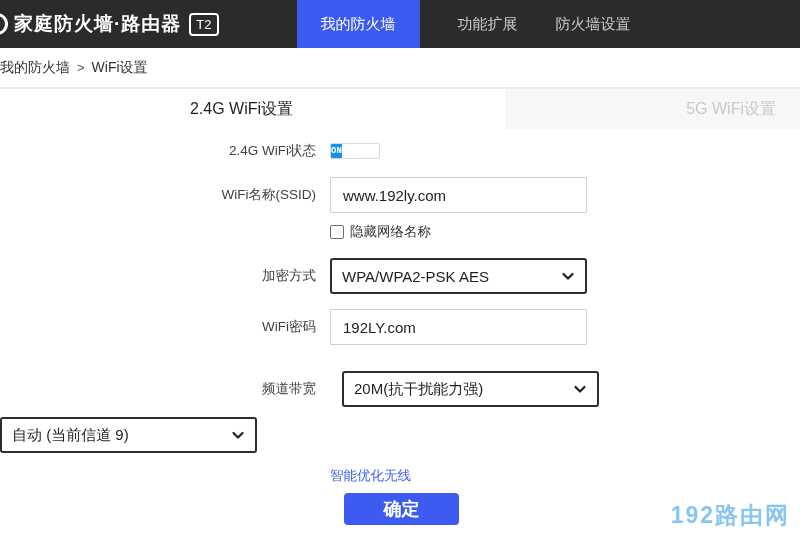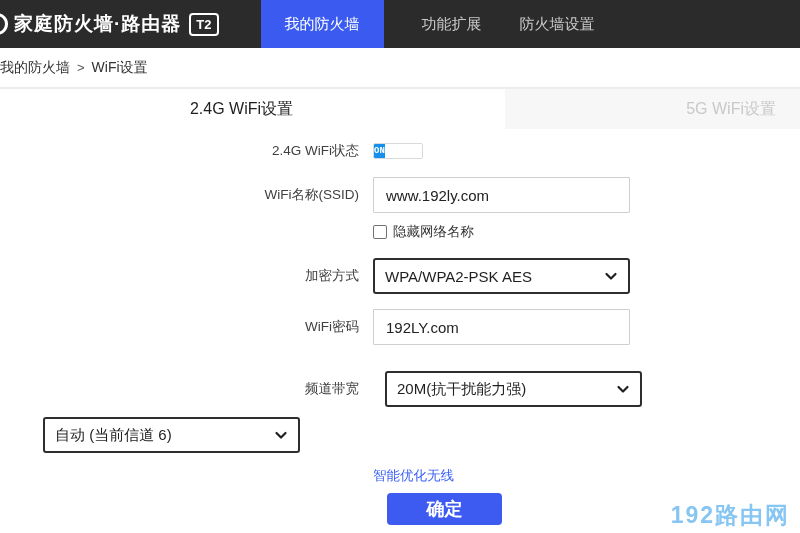--- a/index.html
+++ b/index.html
@@ -11,20 +11,21 @@
     position: relative;
   }
 
   
   .topbar {
     height: 48px;
     background: #2b2b2b;
     display: flex;
     align-items: center;
     overflow: hidden;
+    gap: 36px;
   }
   .brand {
     display: flex;
     align-items: center;
     color: #ffffff;
     white-space: nowrap;
   }
   .logo-ring {
     width: 22px; height: 22px;
     border: 3px solid #ffffff;
@@ -36,21 +37,21 @@
   .brand-text {
     font-size: 19px;
     font-weight: bold;
     letter-spacing: 1px;
   }
   .brand-badge {
     margin-left: 8px;
     border: 2px solid #ffffff;
     border-radius: 4px;
     font-size: 13px;
-    font-weight: bold;
+    font-weight: normal;
     line-height: 1;
     padding: 3px 5px;
   }
   .topnav {
     display: flex;
     align-items: center;
     height: 48px;
     margin-left: 42px;
   }
   .topnav-item {
@@ -108,21 +109,20 @@
     padding-right: 24px;
     background: #f7f7f7;
     color: #c9c9c9;
   }
 
   
   .form { padding-top: 12px; }
   .row {
     display: flex;
     align-items: center;
-    padding-left: 43px;
   }
   .lbl {
     flex: 0 0 330px;
     text-align: right;
     padding-right: 14px;
     font-size: 13.5px;
     color: #404040;
     white-space: nowrap;
   }
   .ctl { flex: 0 0 auto; }
@@ -323,21 +323,21 @@
               <polyline points="2.5,5 7,9.5 11.5,5" fill="none" stroke="#1f1f1f" stroke-width="2.2" stroke-linecap="round" stroke-linejoin="round"></polyline>
             </svg>
         </span>
       </div>
     </div>
   </div>
 
   <div class="row row-gap-sm">
     <div class="ctl">
       <div class="select-box">
-        <span class="sel-text">自动 (当前信道 6)</span>
+        <span class="sel-text">自动 (当前信道 9)</span>
         <span class="chevron">
           <svg width="14" height="14" viewBox="0 0 14 14">
               <polyline points="2.5,5 7,9.5 11.5,5" fill="none" stroke="#1f1f1f" stroke-width="2.2" stroke-linecap="round" stroke-linejoin="round"></polyline>
             </svg>
         </span>
       </div>
     </div>
   </div>
 
   <div class="row row-link">

